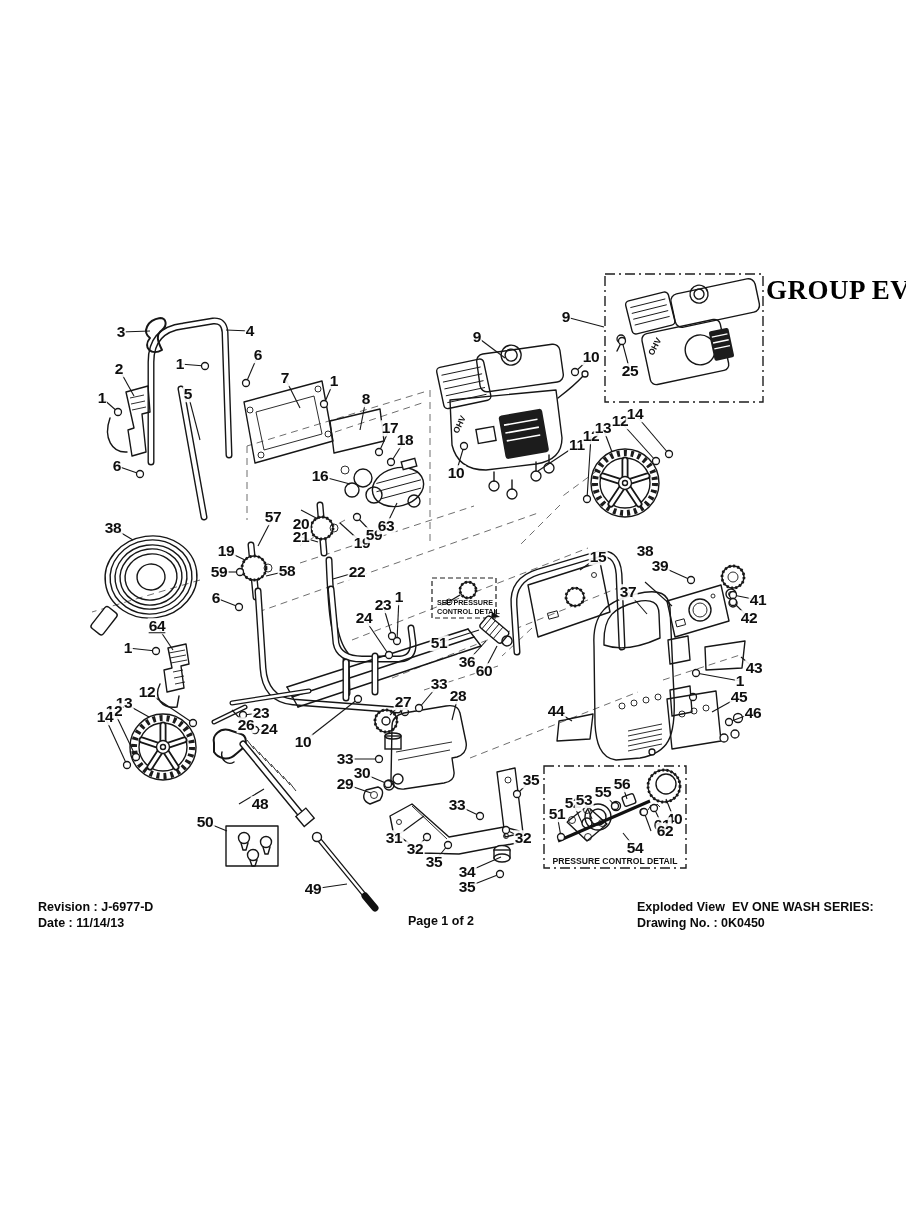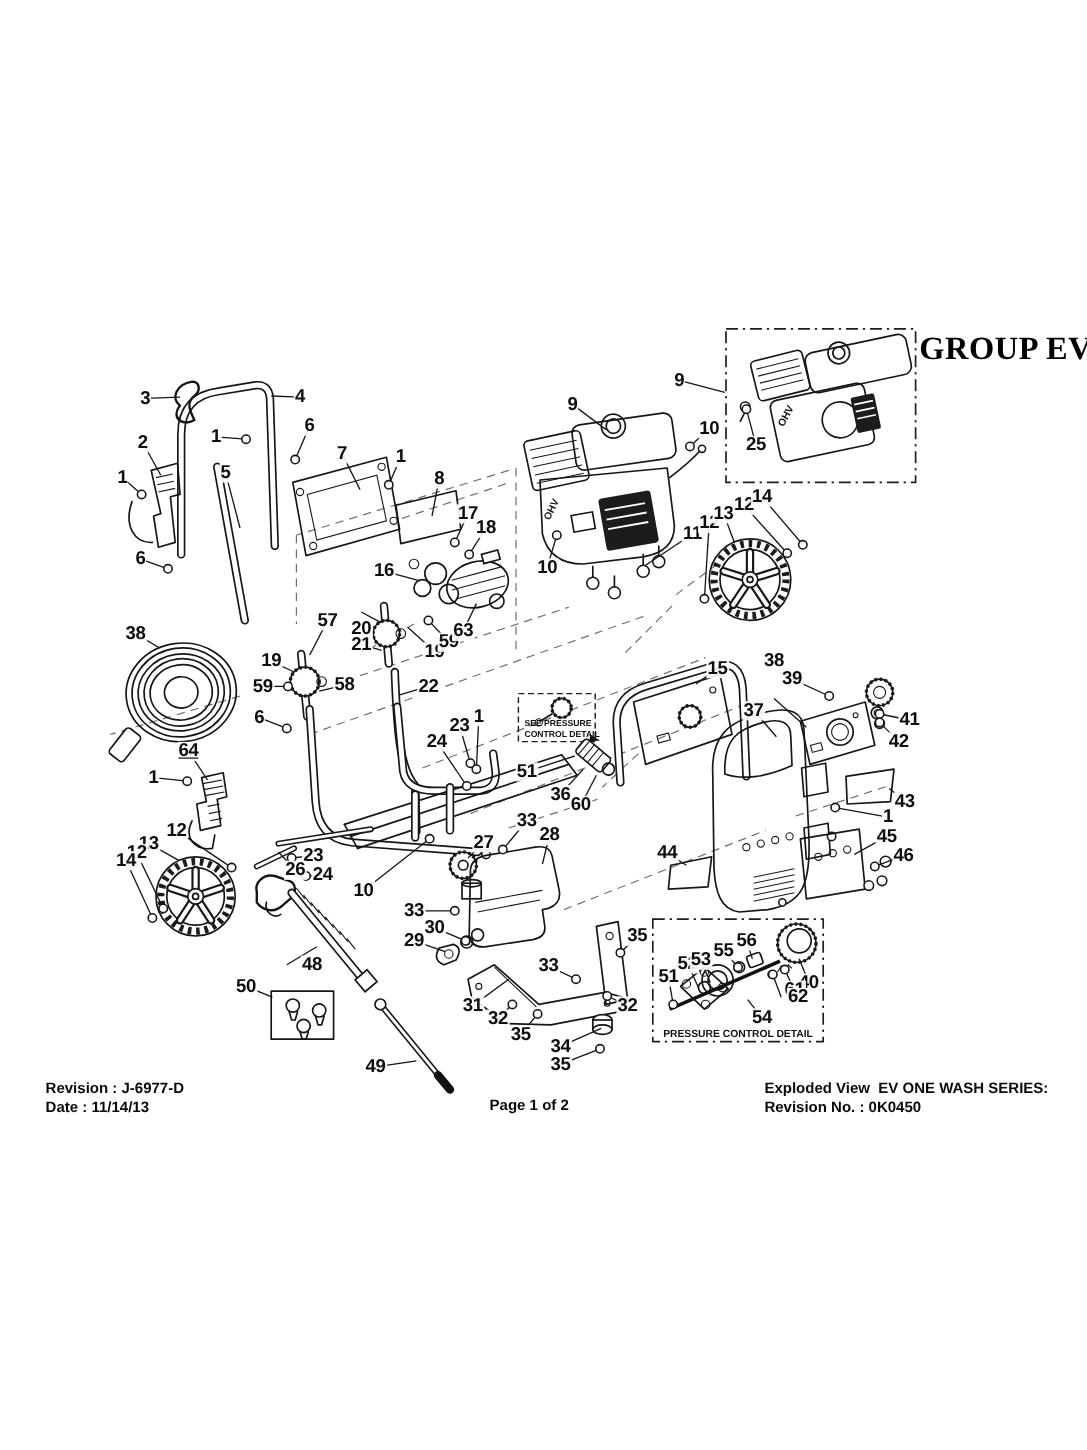--- a/index.html
+++ b/index.html
@@ -641,15 +641,15 @@
       <div class="part-label" style="left: 674px; top: 819px;">40</div>
       <div class="part-label" style="left: 662px; top: 825px;">61</div>
       <div class="part-label" style="left: 651px; top: 831px; margin-left: 14px;">62</div>
       <div class="part-label" style="left: 635px; top: 848px;">54</div>
     </div>
 
 <div class="group-title">GROUP EV</div>
 
 <div class="footer footer-left"><span>Revision : J-6977-D</span><br><span>Date : 11/14/13</span></div>
 <div class="footer footer-center">Page 1 of 2</div>
-<div class="footer footer-right"><span>Exploded View  EV ONE WASH SERIES:</span><br><span>Revision No. : 0K0450</span></div>
+<div class="footer footer-right"><span>Exploded View  EV ONE WASH SERIES:</span><br><span>Drawing No. : 0K0450</span></div>
 
 </div>
 
 </body></html>

